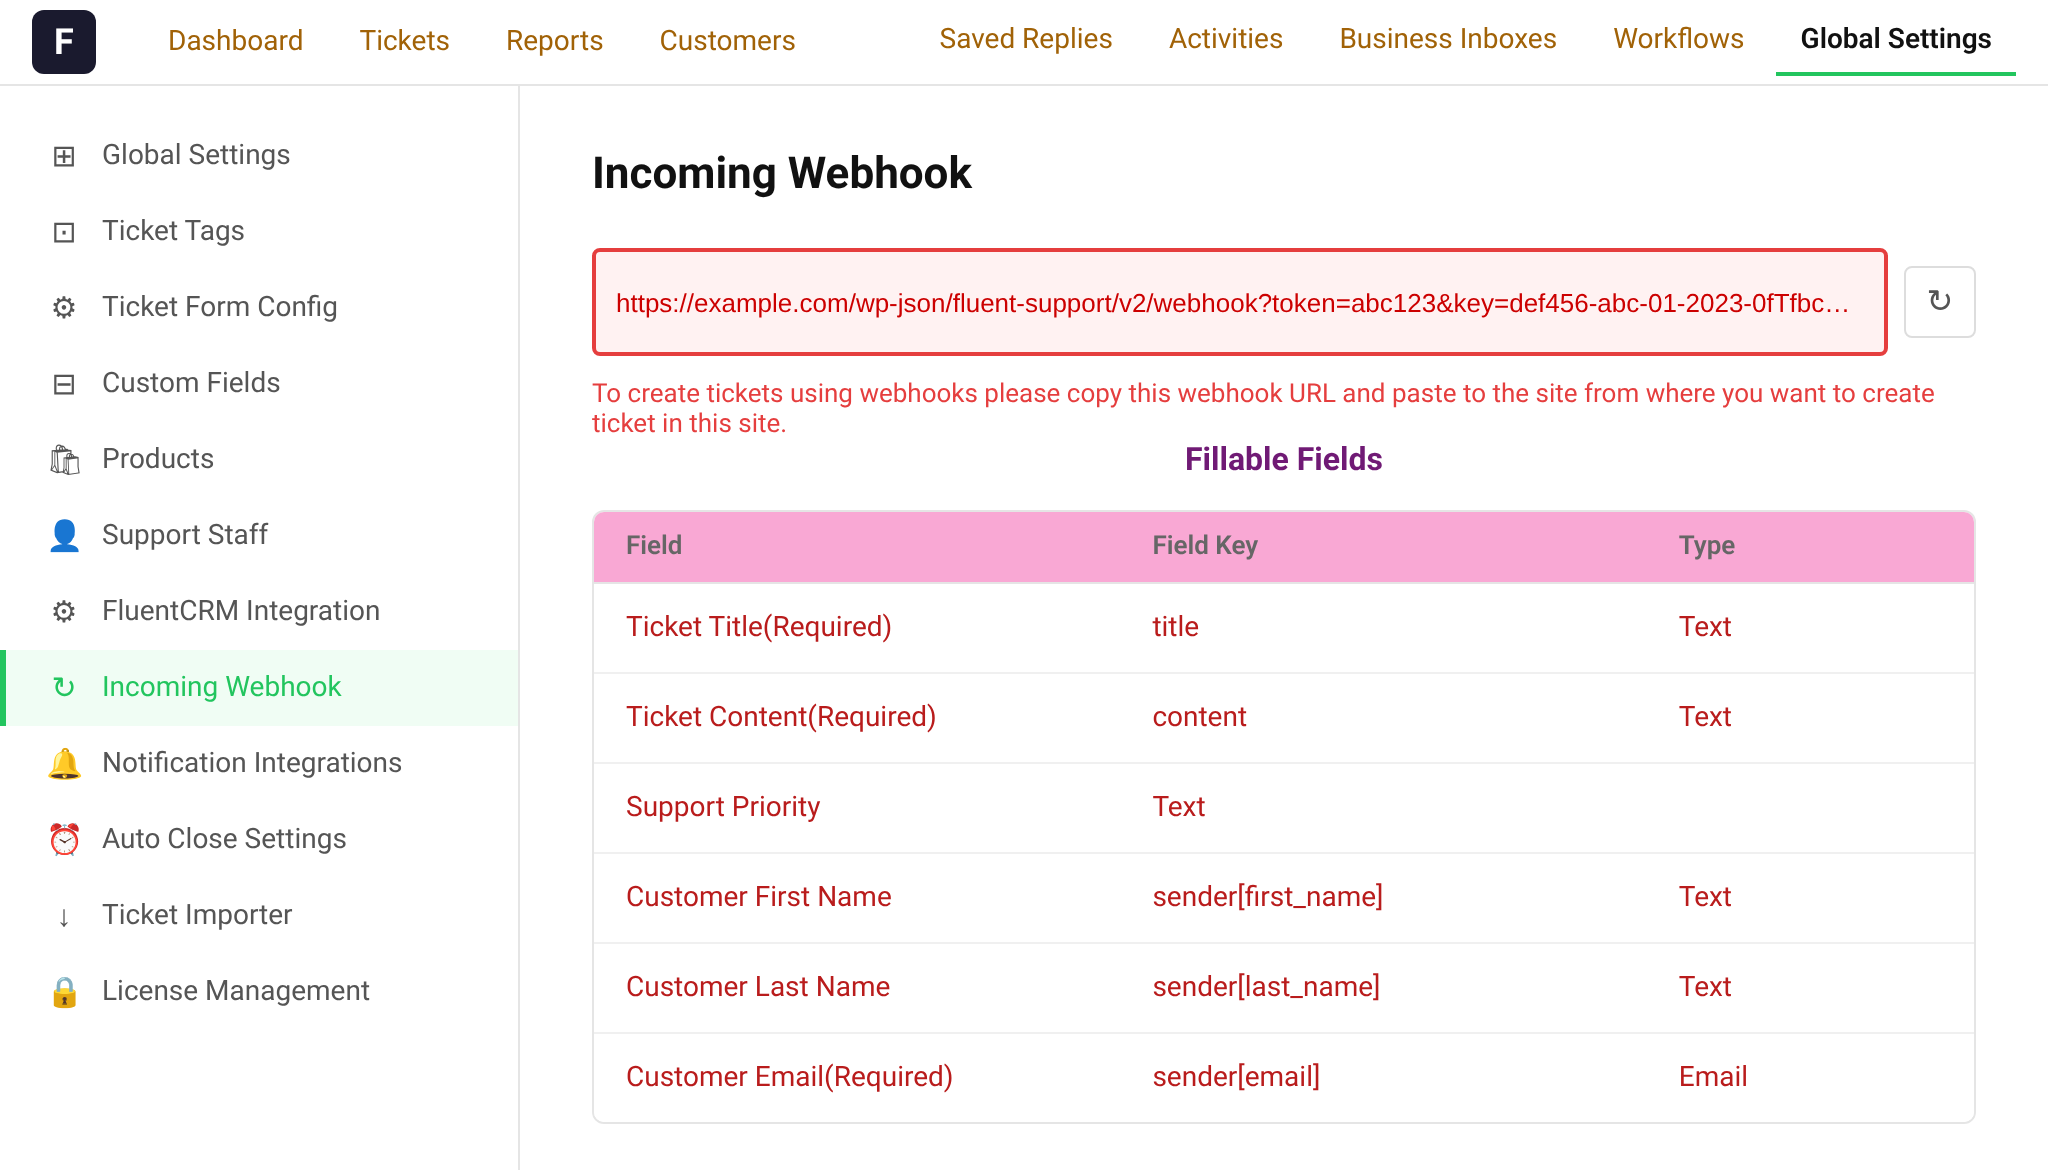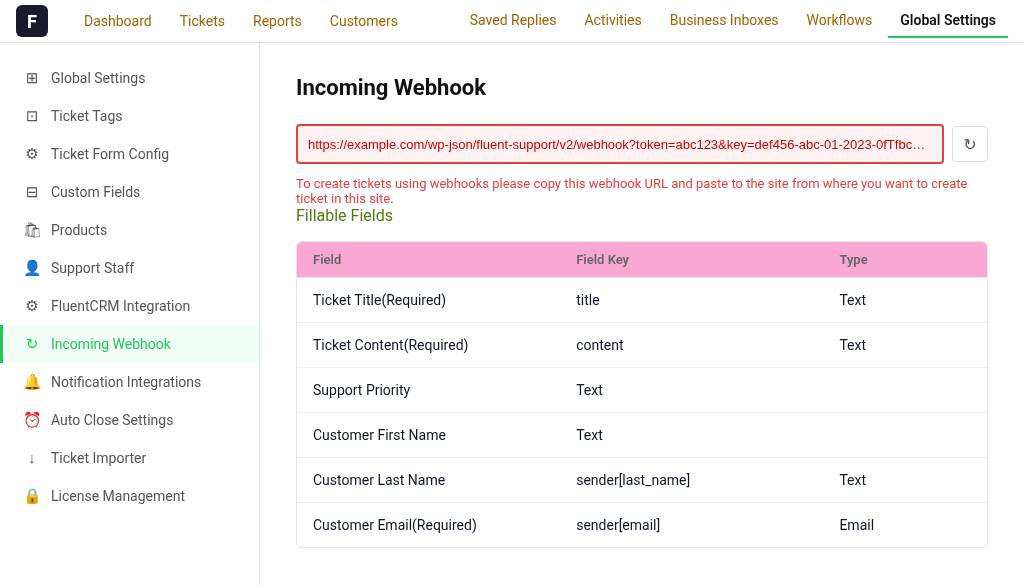--- a/index.html
+++ b/index.html
@@ -44,39 +44,39 @@
     }
     .sidebar-item .icon { font-size: 15px; width: 18px; text-align: center; flex-shrink: 0; }
 
     
     .main { flex: 1; padding: 32px 36px; background: #fff; min-height: calc(100vh - 43px); }
     .page-title { font-size: 22px; font-weight: 700; color: #111; margin-bottom: 24px; }
 
     
     .webhook-url-row { display: flex; align-items: center; gap: 8px; margin-bottom: 12px; }
     .webhook-url-input {
-      flex: 1; height: 40px; border: 2px solid #e53e3e; border-radius: 4px;
+      flex: 1; height: 54px; border: 2px solid #e53e3e; border-radius: 4px;
       padding: 4px 10px; background: #fff2f2; color: #c00; font-size: 13px;
       overflow: hidden; text-overflow: ellipsis; white-space: nowrap;
     }
     .refresh-btn {
       width: 36px; height: 36px; border: 1px solid #ddd; border-radius: 4px;
       background: #fff; cursor: pointer; display: flex; align-items: center; justify-content: center;
       font-size: 16px; color: #555;
     }
     .webhook-hint { color: #e53e3e; font-size: 13px; }
 
     
-    .section-title { font-size: 16px; font-weight: 400; color: #4d7c0f; margin-bottom: 16px; }
+    .section-title { font-size: 16px; font-weight: 700; color: #701a75; margin-bottom: 16px; text-align: center; }
     .fields-table { width: 100%; border: 1px solid #e5e5e5; border-radius: 6px; overflow: hidden; }
     .fields-table-header { display: grid; grid-template-columns: 2fr 2fr 1fr; background: #f9a8d4; border-bottom: 1px solid #e5e5e5; padding: 10px 16px; }
     .fields-table-header span { font-size: 13px; font-weight: 600; color: #666; }
     .fields-table-row { display: grid; grid-template-columns: 2fr 2fr 1fr; padding: 14px 16px; border-bottom: 1px solid #f0f0f0; background: #fff; }
     .fields-table-row:last-child { border-bottom: none; }
-    .fields-table-row span { font-size: 14px; color: #0f172a; }
+    .fields-table-row span { font-size: 14px; color: #b91c1c; }
   </style>
 </head>
 <body>
 
 <nav class="topnav">
   <div class="topnav-logo">
     <span>F</span>
   </div>
   <div class="topnav-links">
     <a class="topnav-link">Dashboard</a>
@@ -175,20 +175,21 @@
         <span>Ticket Content(Required)</span>
         <span>content</span>
         <span>Text</span>
       </div>
       <div class="fields-table-row">
         <span>Support Priority</span>
         <span>Text</span>
       </div>
       <div class="fields-table-row">
         <span>Customer First Name</span>
+        <span>sender[first_name]</span>
         <span>Text</span>
       </div>
       <div class="fields-table-row">
         <span>Customer Last Name</span>
         <span>sender[last_name]</span>
         <span>Text</span>
       </div>
       <div class="fields-table-row">
         <span>Customer Email(Required)</span>
         <span>sender[email]</span>

